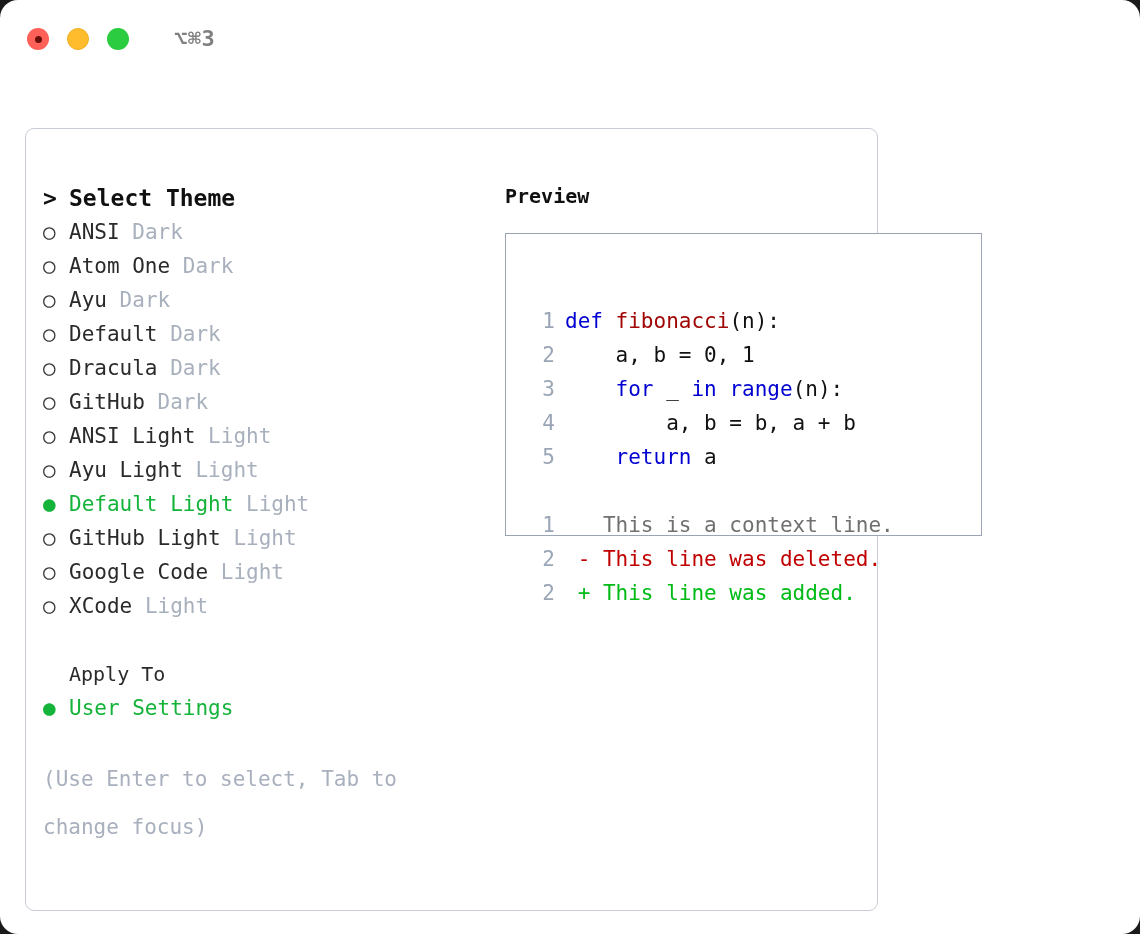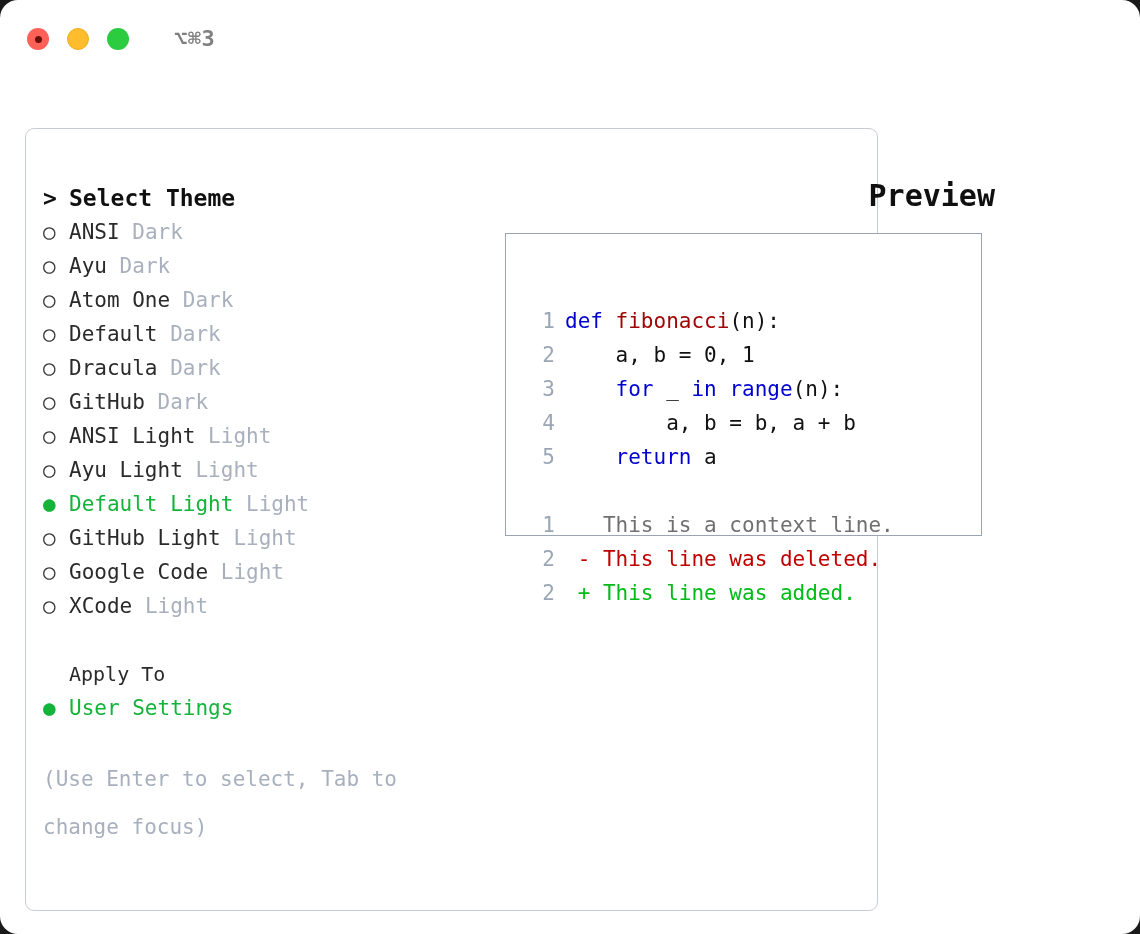--- a/index.html
+++ b/index.html
@@ -131,26 +131,25 @@
   }
 
   
   #right-col {
     position: absolute;
     left: 479px;
     top: 52px;
     width: 490px;
   }
   #preview-title {
-    font-size: 30px;
+    font-size: 20px;
     font-weight: bold;
     color: #101010;
     line-height: 30px;
     margin-bottom: 22px;
-    text-align: right;
   }
   #preview-panel {
     border: 1.5px solid #9aa4b2;
     box-sizing: border-box;
     width: 477px;
     height: 303px;
     padding: 70px 0 0 19px;
     background: #ffffff;
   }
   .code-line {
@@ -186,22 +185,22 @@
     <div id="shortcut">⌥⌘3</div>
   </div>
 
   <div id="window">
 
     <div id="left-col">
       <div class="heading"><span class="marker">&gt;</span><span>Select Theme</span></div>
 
       <div id="theme-list">
           <div class="opt"><span class="bullet">○</span><span>ANSI</span> <span class="cat">Dark</span></div>
+          <div class="opt"><span class="bullet">○</span><span>Atom One</span> <span class="cat">Dark</span></div>
           <div class="opt"><span class="bullet">○</span><span>Ayu</span> <span class="cat">Dark</span></div>
-          <div class="opt"><span class="bullet">○</span><span>Atom One</span> <span class="cat">Dark</span></div>
           <div class="opt"><span class="bullet">○</span><span>Default</span> <span class="cat">Dark</span></div>
           <div class="opt"><span class="bullet">○</span><span>Dracula</span> <span class="cat">Dark</span></div>
           <div class="opt"><span class="bullet">○</span><span>GitHub</span> <span class="cat">Dark</span></div>
           <div class="opt"><span class="bullet">○</span><span>ANSI Light</span> <span class="cat">Light</span></div>
           <div class="opt"><span class="bullet">○</span><span>Ayu Light</span> <span class="cat">Light</span></div>
           <div class="opt selected"><span class="bullet">●</span><span>Default Light</span> <span class="cat">Light</span></div>
           <div class="opt"><span class="bullet">○</span><span>GitHub Light</span> <span class="cat">Light</span></div>
           <div class="opt"><span class="bullet">○</span><span>Google Code</span> <span class="cat">Light</span></div>
           <div class="opt"><span class="bullet">○</span><span>XCode</span> <span class="cat">Light</span></div>
         </div>

